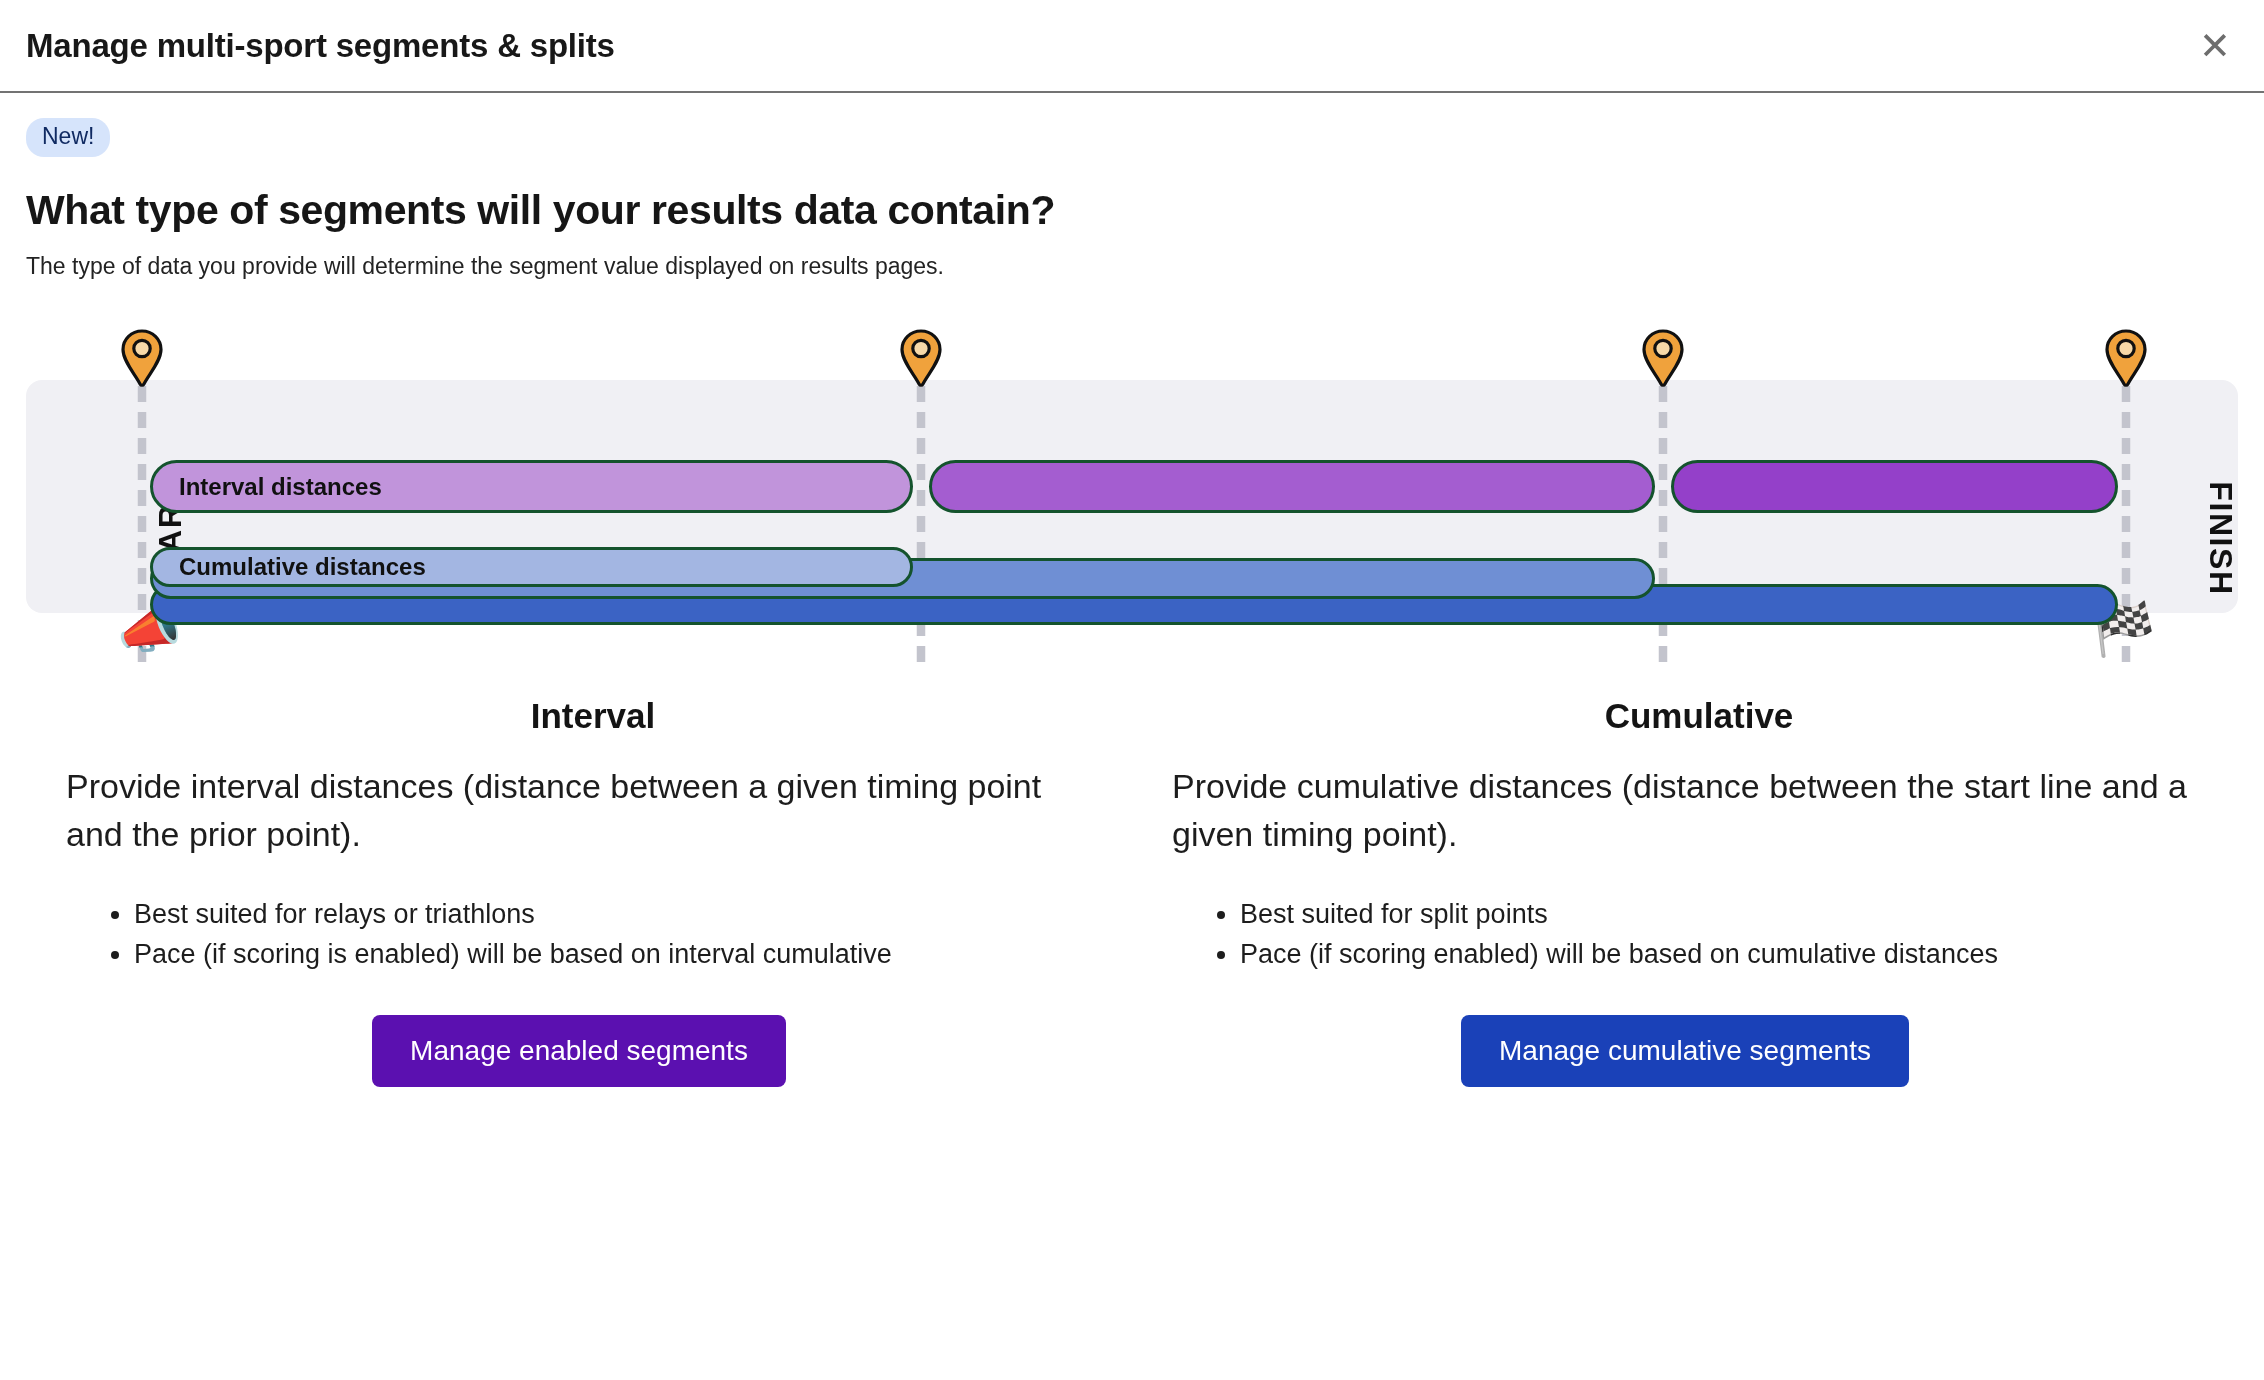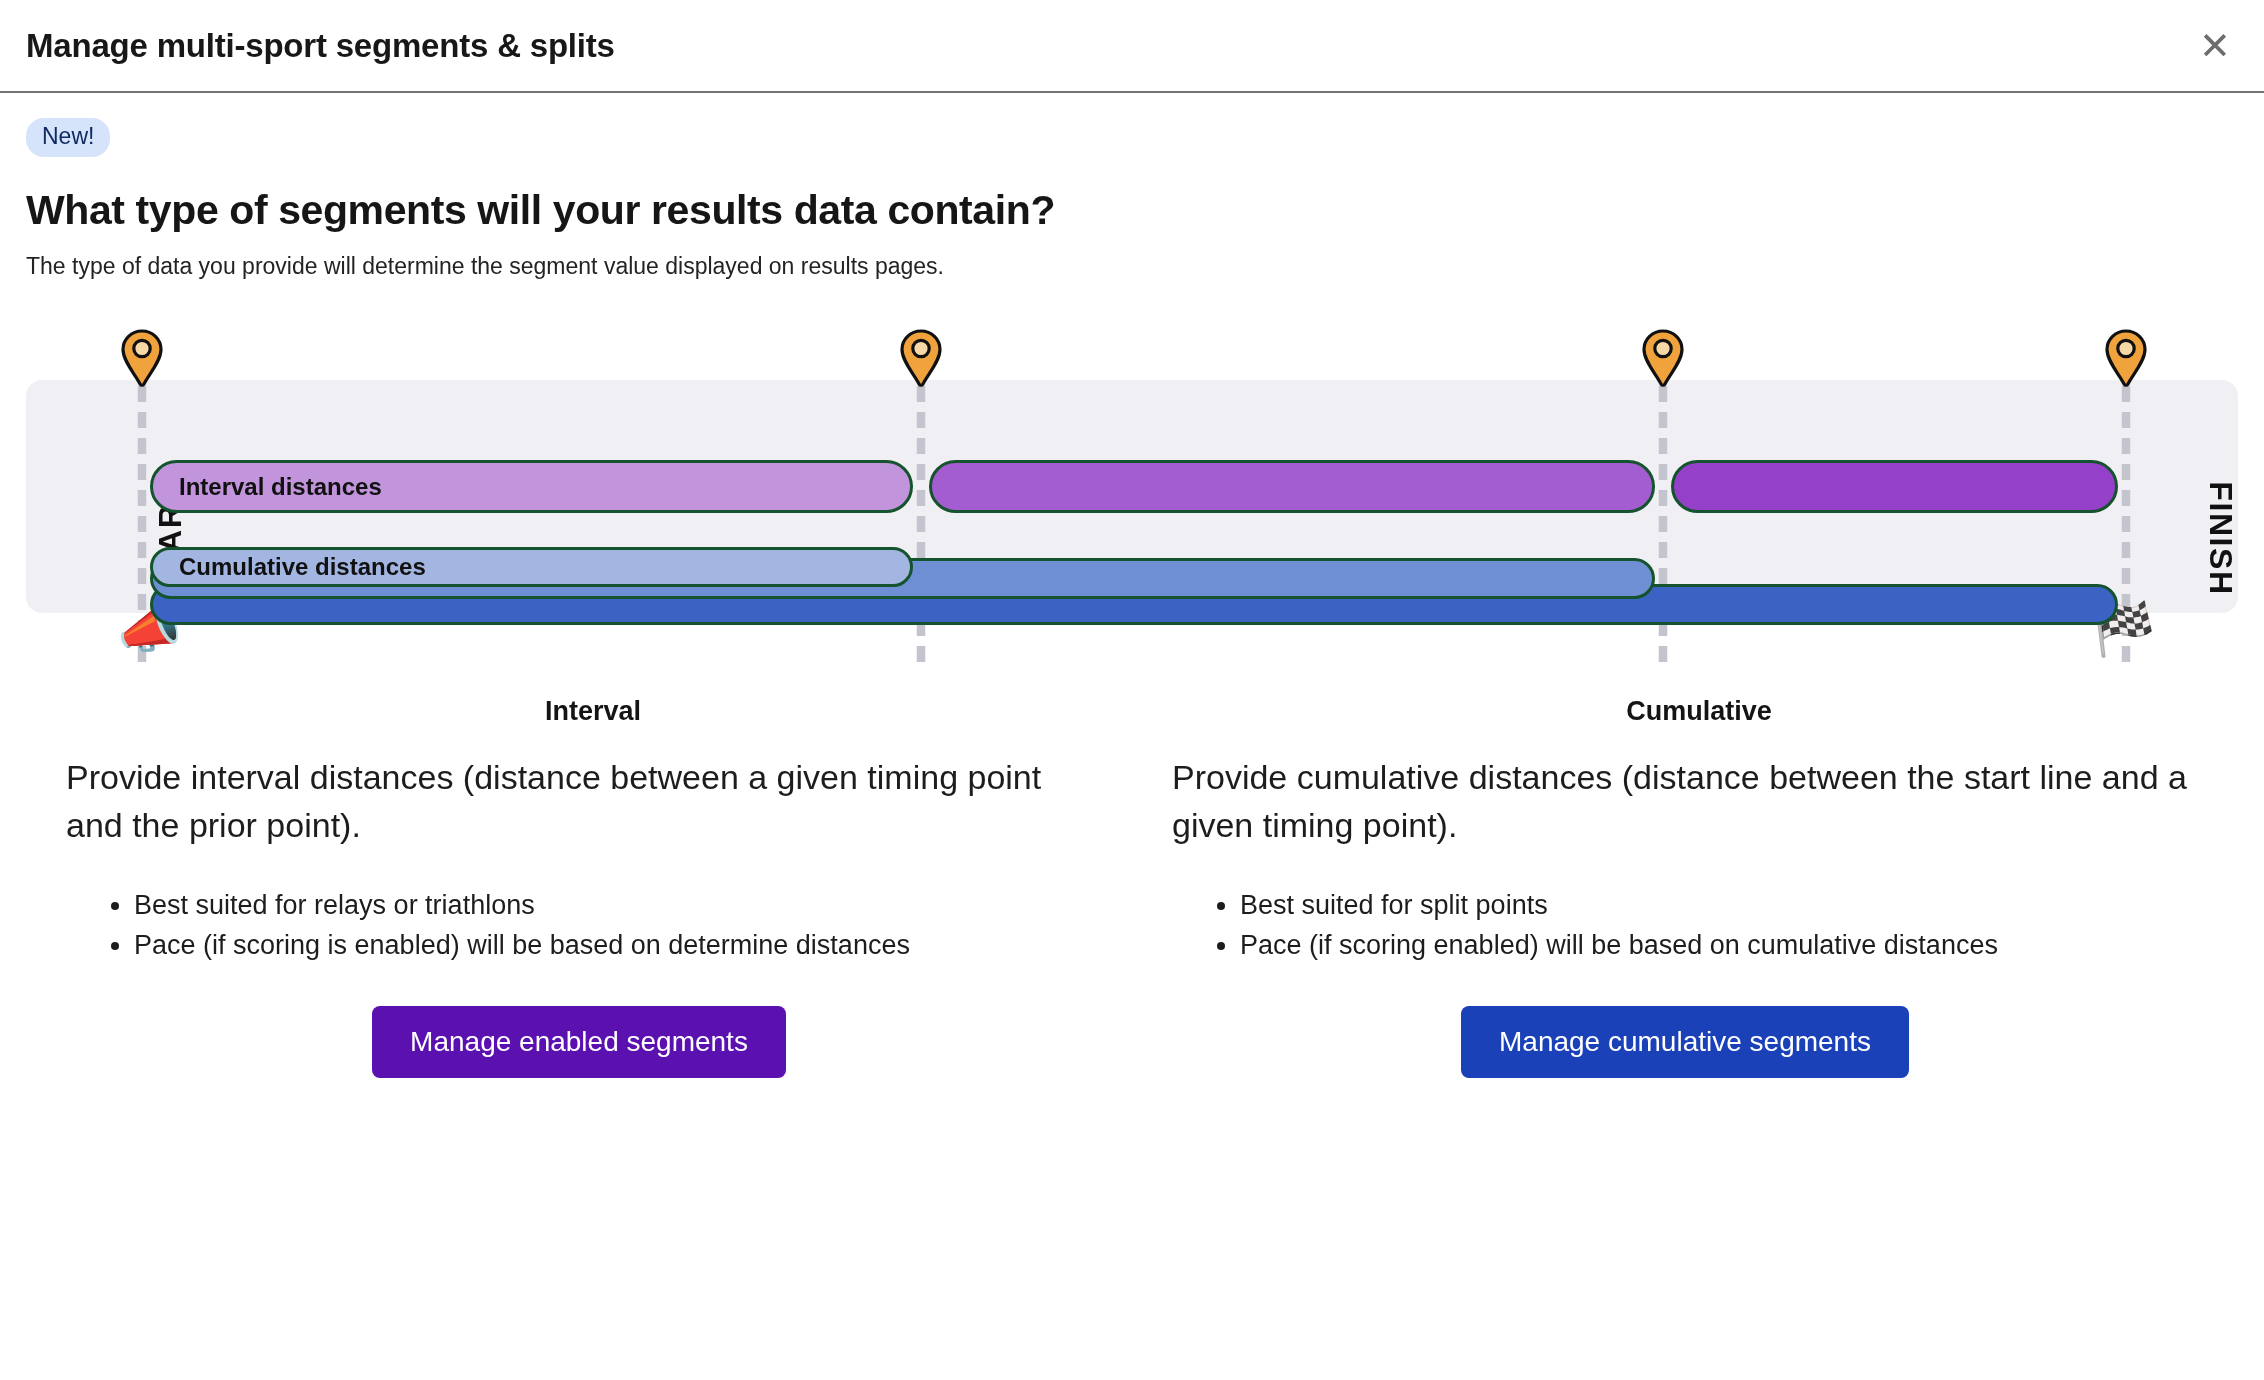--- a/index.html
+++ b/index.html
@@ -168,21 +168,21 @@
     margin-top: 38px;
   }
   .option-col {
     width: 50%;
     padding: 0 30px;
     display: flex;
     flex-direction: column;
     align-items: center;
   }
   .option-title {
-    font-size: 27px;
+    font-size: 35px;
     font-weight: bold;
     color: #141414;
     text-align: center;
     margin-left: 28px;
   }
   .option-desc {
     margin-top: 26px;
     font-size: 34px;
     line-height: 1.42;
     color: #1d1d1d;
@@ -286,21 +286,21 @@
   </div>
 
   
   <div class="options">
 
     <div class="option-col">
       <div class="option-title">Interval</div>
       <div class="option-desc">Provide interval distances (distance between a given timing point and the prior point).</div>
       <ul class="option-bullets">
         <li>Best suited for relays or triathlons</li>
-        <li>Pace (if scoring is enabled) will be based on determine distances</li>
+        <li>Pace (if scoring is enabled) will be based on interval cumulative</li>
       </ul>
       <button class="option-btn btn-interval">Manage enabled segments</button>
     </div>
 
     <div class="option-col">
       <div class="option-title">Cumulative</div>
       <div class="option-desc">Provide cumulative distances (distance between the start line and a given timing point).</div>
       <ul class="option-bullets">
         <li>Best suited for split points</li>
         <li>Pace (if scoring enabled) will be based on cumulative distances</li>

